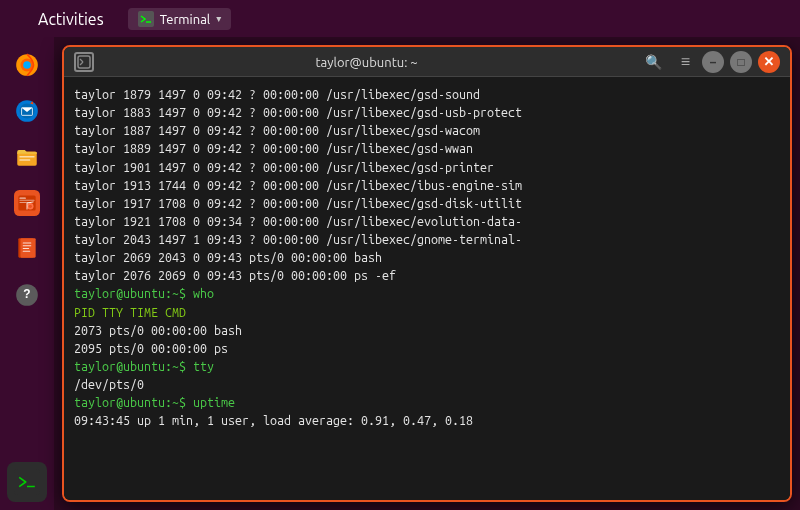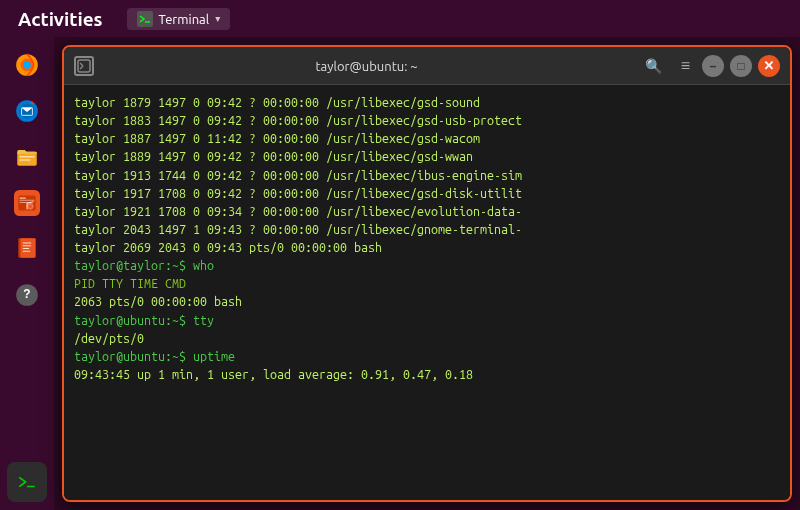--- a/index.html
+++ b/index.html
@@ -18,24 +18,25 @@
       height: 37px;
       background: #3a0a2e;
       display: flex;
       align-items: center;
       padding: 0 10px;
       gap: 16px;
       flex-shrink: 0;
     }
     #topbar-activities {
       color: #fff;
-      font-size: 19px;
-      font-weight: 700;
+      font-size: 16px;
+      font-weight: 400;
       cursor: pointer;
       padding: 4px 8px;
+      margin-left: 20px;
     }
     #topbar-terminal-btn {
       display: flex;
       align-items: center;
       gap: 6px;
       color: #fff;
       font-size: 13px;
       cursor: pointer;
       background: rgba(255,255,255,0.12);
       padding: 3px 10px;
@@ -107,21 +108,21 @@
       border: 2px solid #e95420;
       display: flex;
       flex-direction: column;
       overflow: hidden;
       box-shadow: 0 4px 20px rgba(0,0,0,0.7);
     }
 
     
     #terminal-titlebar {
       background: #2d2d2d;
-      height: 38px;
+      height: 30px;
       display: flex;
       align-items: center;
       padding: 0 10px;
       flex-shrink: 0;
       border-bottom: 1px solid #444;
     }
     #title-left {
       display: flex;
       align-items: center;
       gap: 6px;
@@ -185,21 +186,21 @@
       flex: 1;
       background: #1a1a1a;
       color: #d0d0d0;
       font-family: 'Ubuntu Mono', 'Courier New', monospace;
       font-size: 12.5px;
       padding: 8px 10px;
       overflow-y: auto;
       line-height: 1.45;
     }
     .prompt { color: #4ac948; }
-    .output { color: #bef264; }
+    .output { color: #e5e5e5; }
     .ps-header { color: #84cc16; }
   </style>
 </head>
 <body>
 
 <div id="topbar">
   <span id="topbar-activities">Activities</span>
   <div id="topbar-terminal-btn">
     <svg width="16" height="16" viewBox="0 0 16 16" fill="none">
       <rect width="16" height="16" rx="2" fill="#555"></rect>
@@ -306,34 +307,37 @@
           <div class="titlebar-btn btn-minimize">–</div>
           <div class="titlebar-btn btn-maximize">□</div>
           <div class="titlebar-btn btn-close">✕</div>
         </div>
       </div>
 
       <div id="terminal-content">
         <div id="process-lines">
             <div class="output">taylor   1879   1497 0 09:42 ?        00:00:00 /usr/libexec/gsd-sound</div>
             <div class="output">taylor   1883   1497 0 09:42 ?        00:00:00 /usr/libexec/gsd-usb-protect</div>
-            <div class="output">taylor   1887   1497 0 11:42 ?        00:00:00 /usr/libexec/gsd-wacom</div>
+            <div class="output">taylor   1887   1497 0 09:42 ?        00:00:00 /usr/libexec/gsd-wacom</div>
             <div class="output">taylor   1889   1497 0 09:42 ?        00:00:00 /usr/libexec/gsd-wwan</div>
+            <div class="output">taylor   1901   1497 0 09:42 ?        00:00:00 /usr/libexec/gsd-printer</div>
             <div class="output">taylor   1913   1744 0 09:42 ?        00:00:00 /usr/libexec/ibus-engine-sim</div>
             <div class="output">taylor   1917   1708 0 09:42 ?        00:00:00 /usr/libexec/gsd-disk-utilit</div>
             <div class="output">taylor   1921   1708 0 09:34 ?        00:00:00 /usr/libexec/evolution-data-</div>
             <div class="output">taylor   2043   1497 1 09:43 ?        00:00:00 /usr/libexec/gnome-terminal-</div>
             <div class="output">taylor   2069   2043 0 09:43 pts/0    00:00:00 bash</div>
+            <div class="output">taylor   2076   2069 0 09:43 pts/0    00:00:00 ps -ef</div>
           </div>
         <div>
-          <span class="prompt">taylor@taylor:~$ who</span>
+          <span class="prompt">taylor@ubuntu:~$ who</span>
         </div>
         <div class="ps-header">  PID TTY          TIME CMD</div>
         <div id="ps-rows">
-            <div class="output"> 2063 pts/0    00:00:00 bash</div>
+            <div class="output"> 2073 pts/0    00:00:00 bash</div>
+            <div class="output"> 2095 pts/0    00:00:00 ps</div>
           </div>
         <div>
           <span class="prompt">taylor@ubuntu:~$ tty</span>
         </div>
         <div class="output">/dev/pts/0</div>
         <div>
           <span class="prompt">taylor@ubuntu:~$ uptime</span>
         </div>
         <div class="output"> 09:43:45 up 1 min,  1 user,  load average: 0.91, 0.47, 0.18</div>
 

